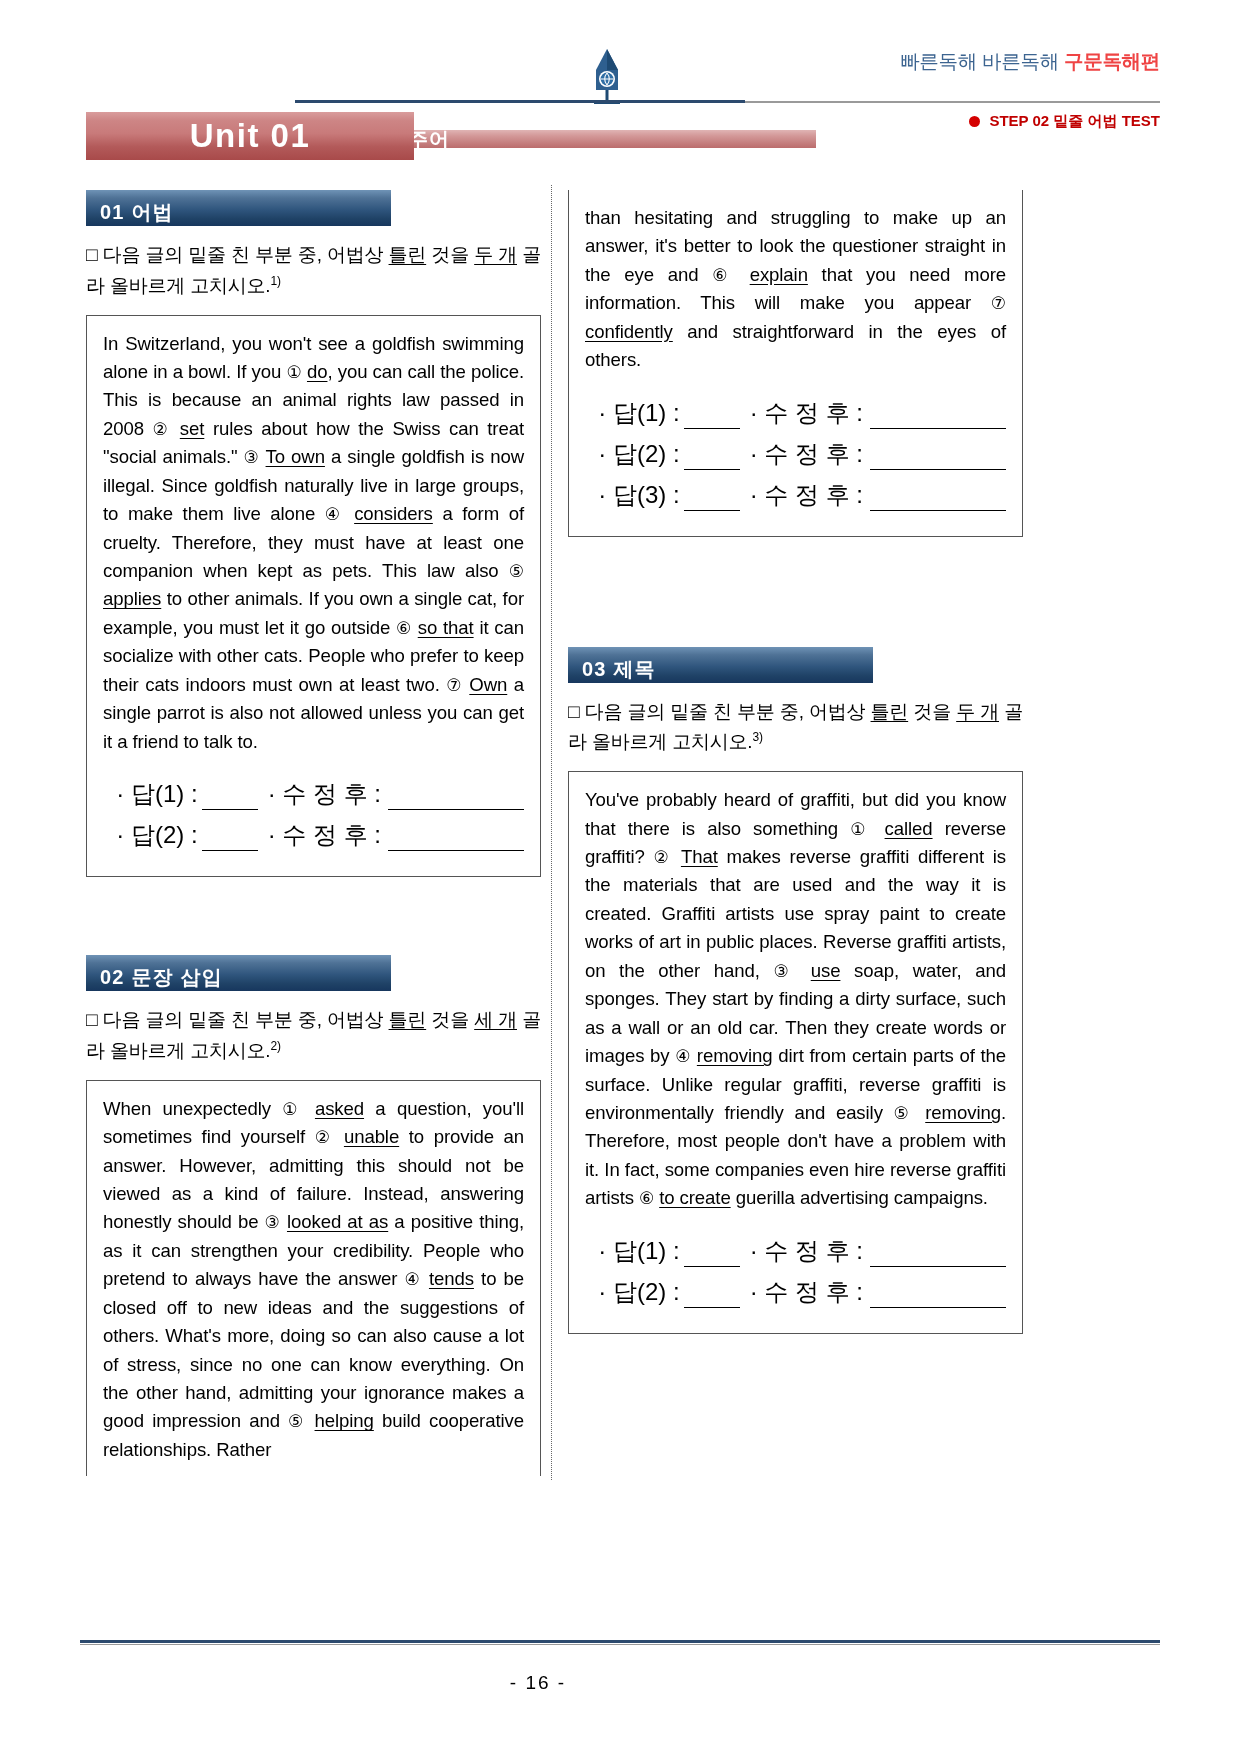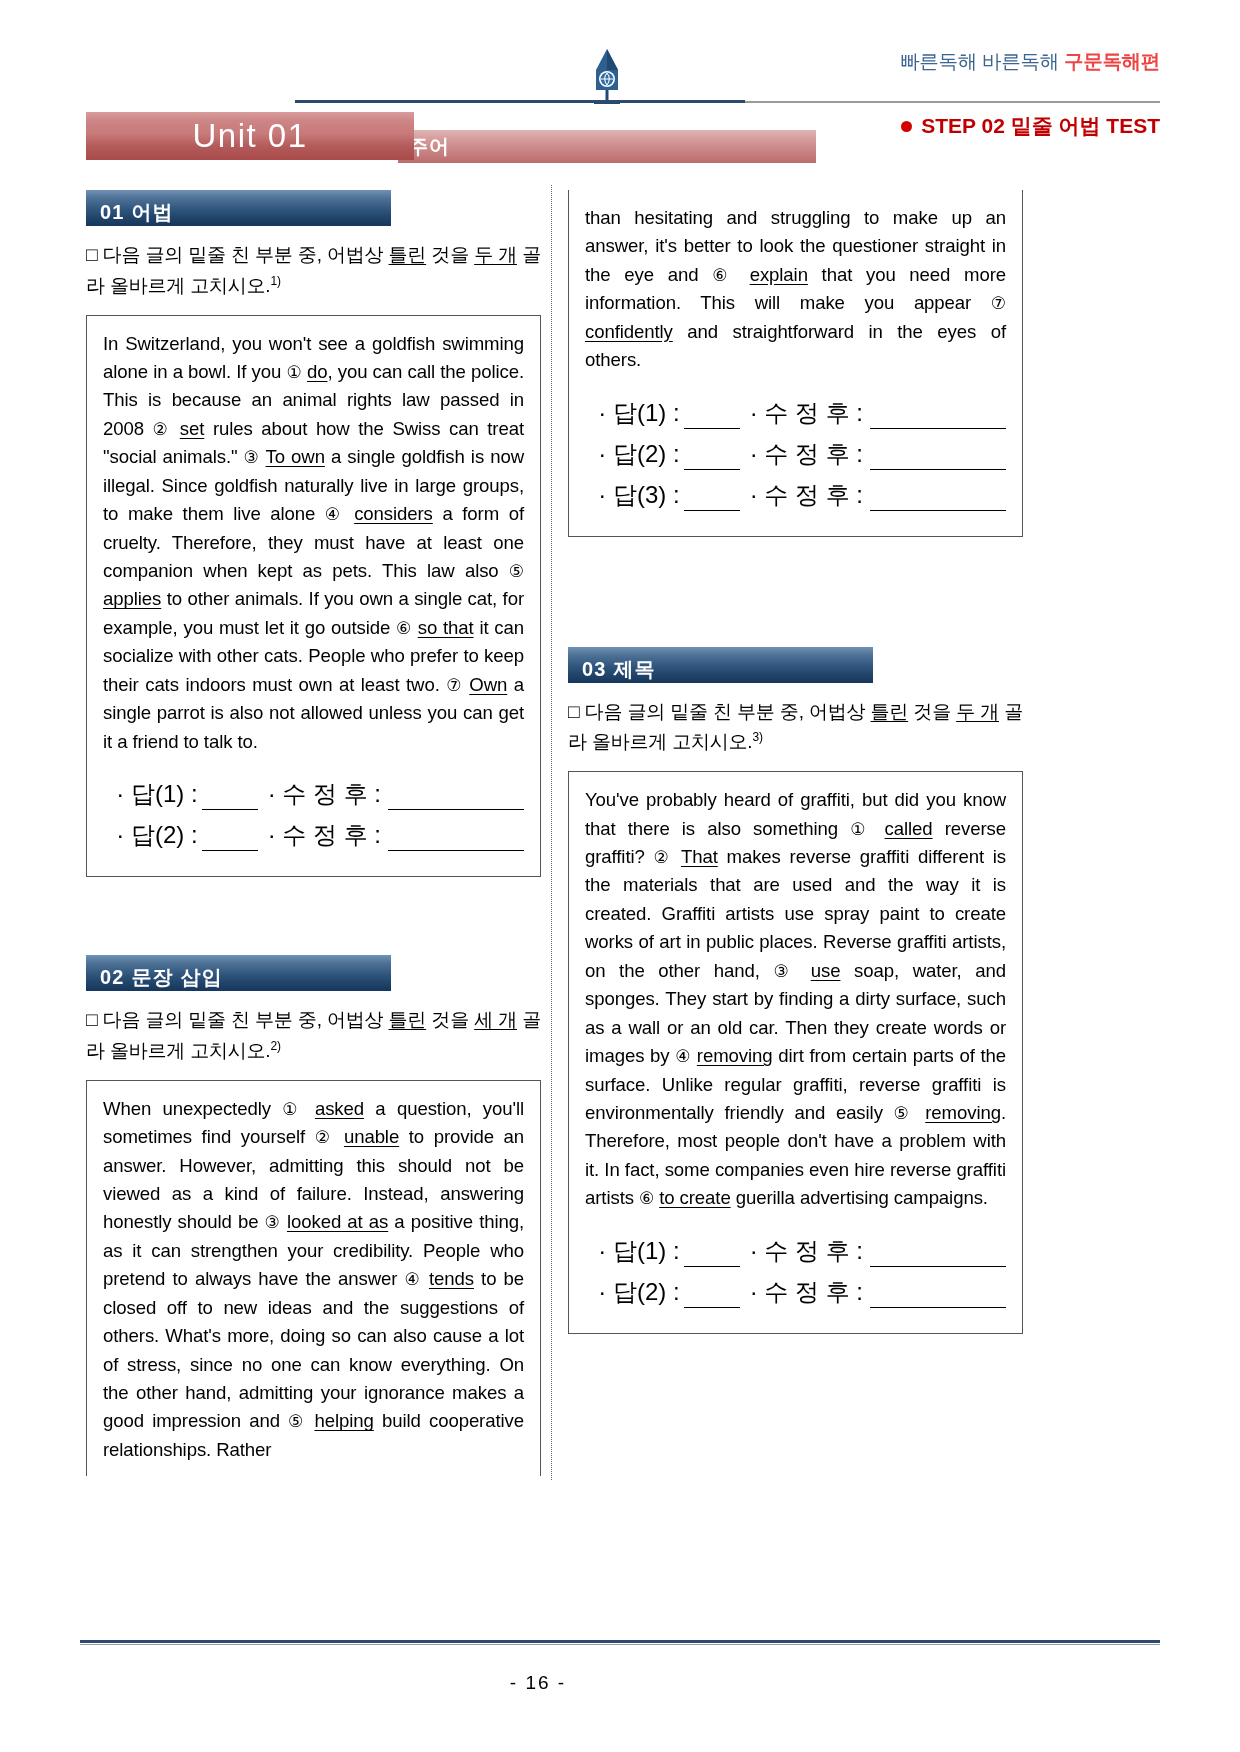--- a/index.html
+++ b/index.html
@@ -59,21 +59,21 @@
   }
   .header-title .bold {
     color: #ef4444;
     font-weight: bold;
   }
 
   .step-line {
     position: absolute;
     right: 0;
     top: 72px;
-    font-size: 21px;
+    font-size: 15px;
     font-weight: bold;
     color: #c00000;
     white-space: nowrap;
     display: flex;
     align-items: center;
     gap: 9px;
   }
   .step-dot {
     display: inline-block;
     width: 11px; height: 11px;
@@ -89,30 +89,30 @@
     width: 328px;
     height: 48px;
     background: linear-gradient(to bottom, #d99c9c 0%, #cd8585 18%, #c87a7a 45%, #b35a5a 72%, #a84a4a 100%);
     display: flex;
     align-items: center;
     justify-content: center;
   }
   .unit-banner-text {
     color: #ffffff;
     font-size: 33px;
-    font-weight: normal;
+    font-weight: bold;
     letter-spacing: 1.5px;
   }
 
   .subject-bar {
     position: absolute;
     top: 130px;
     left: 398px;
     width: 418px;
-    height: 33px;
+    height: 18px;
     background: linear-gradient(to bottom, #e0b4b4 0%, #d49a9a 30%, #c98686 60%, #bb6c6c 100%);
     display: flex;
     align-items: center;
     padding-left: 10px;
   }
   .subject-text {
     color: #ffffff;
     font-size: 20px;
     font-weight: bold;
     letter-spacing: 1px;

